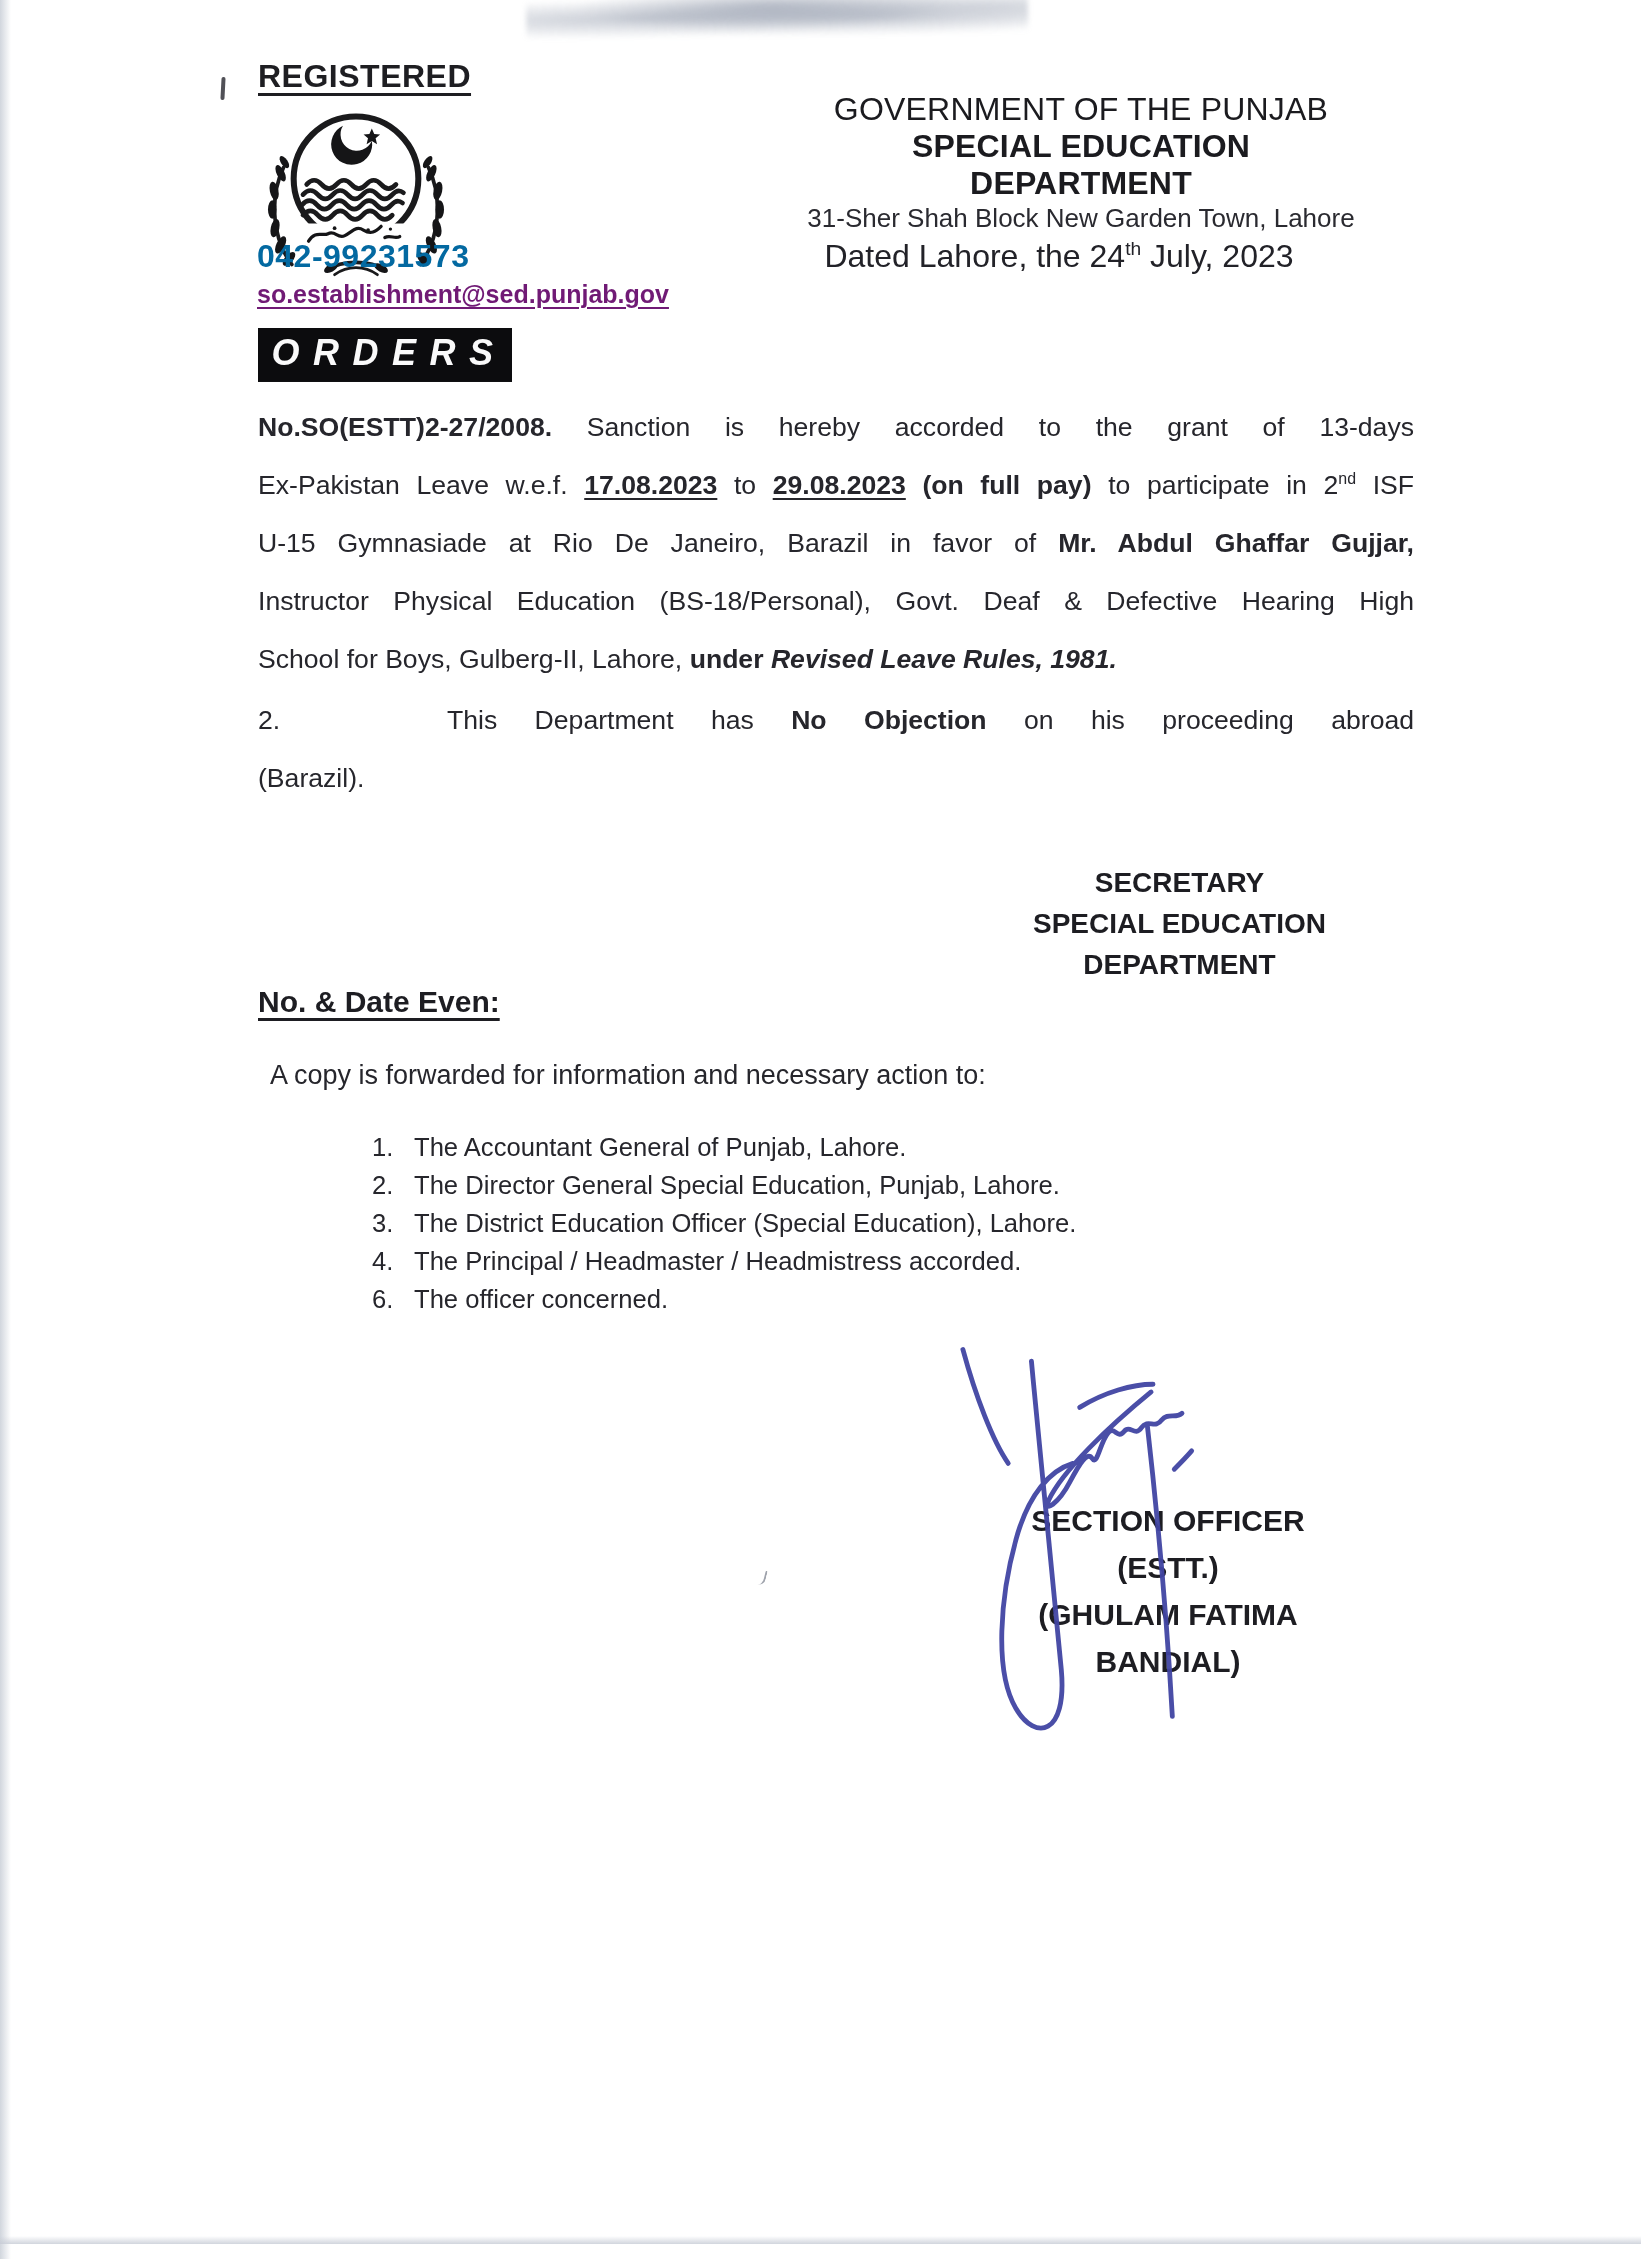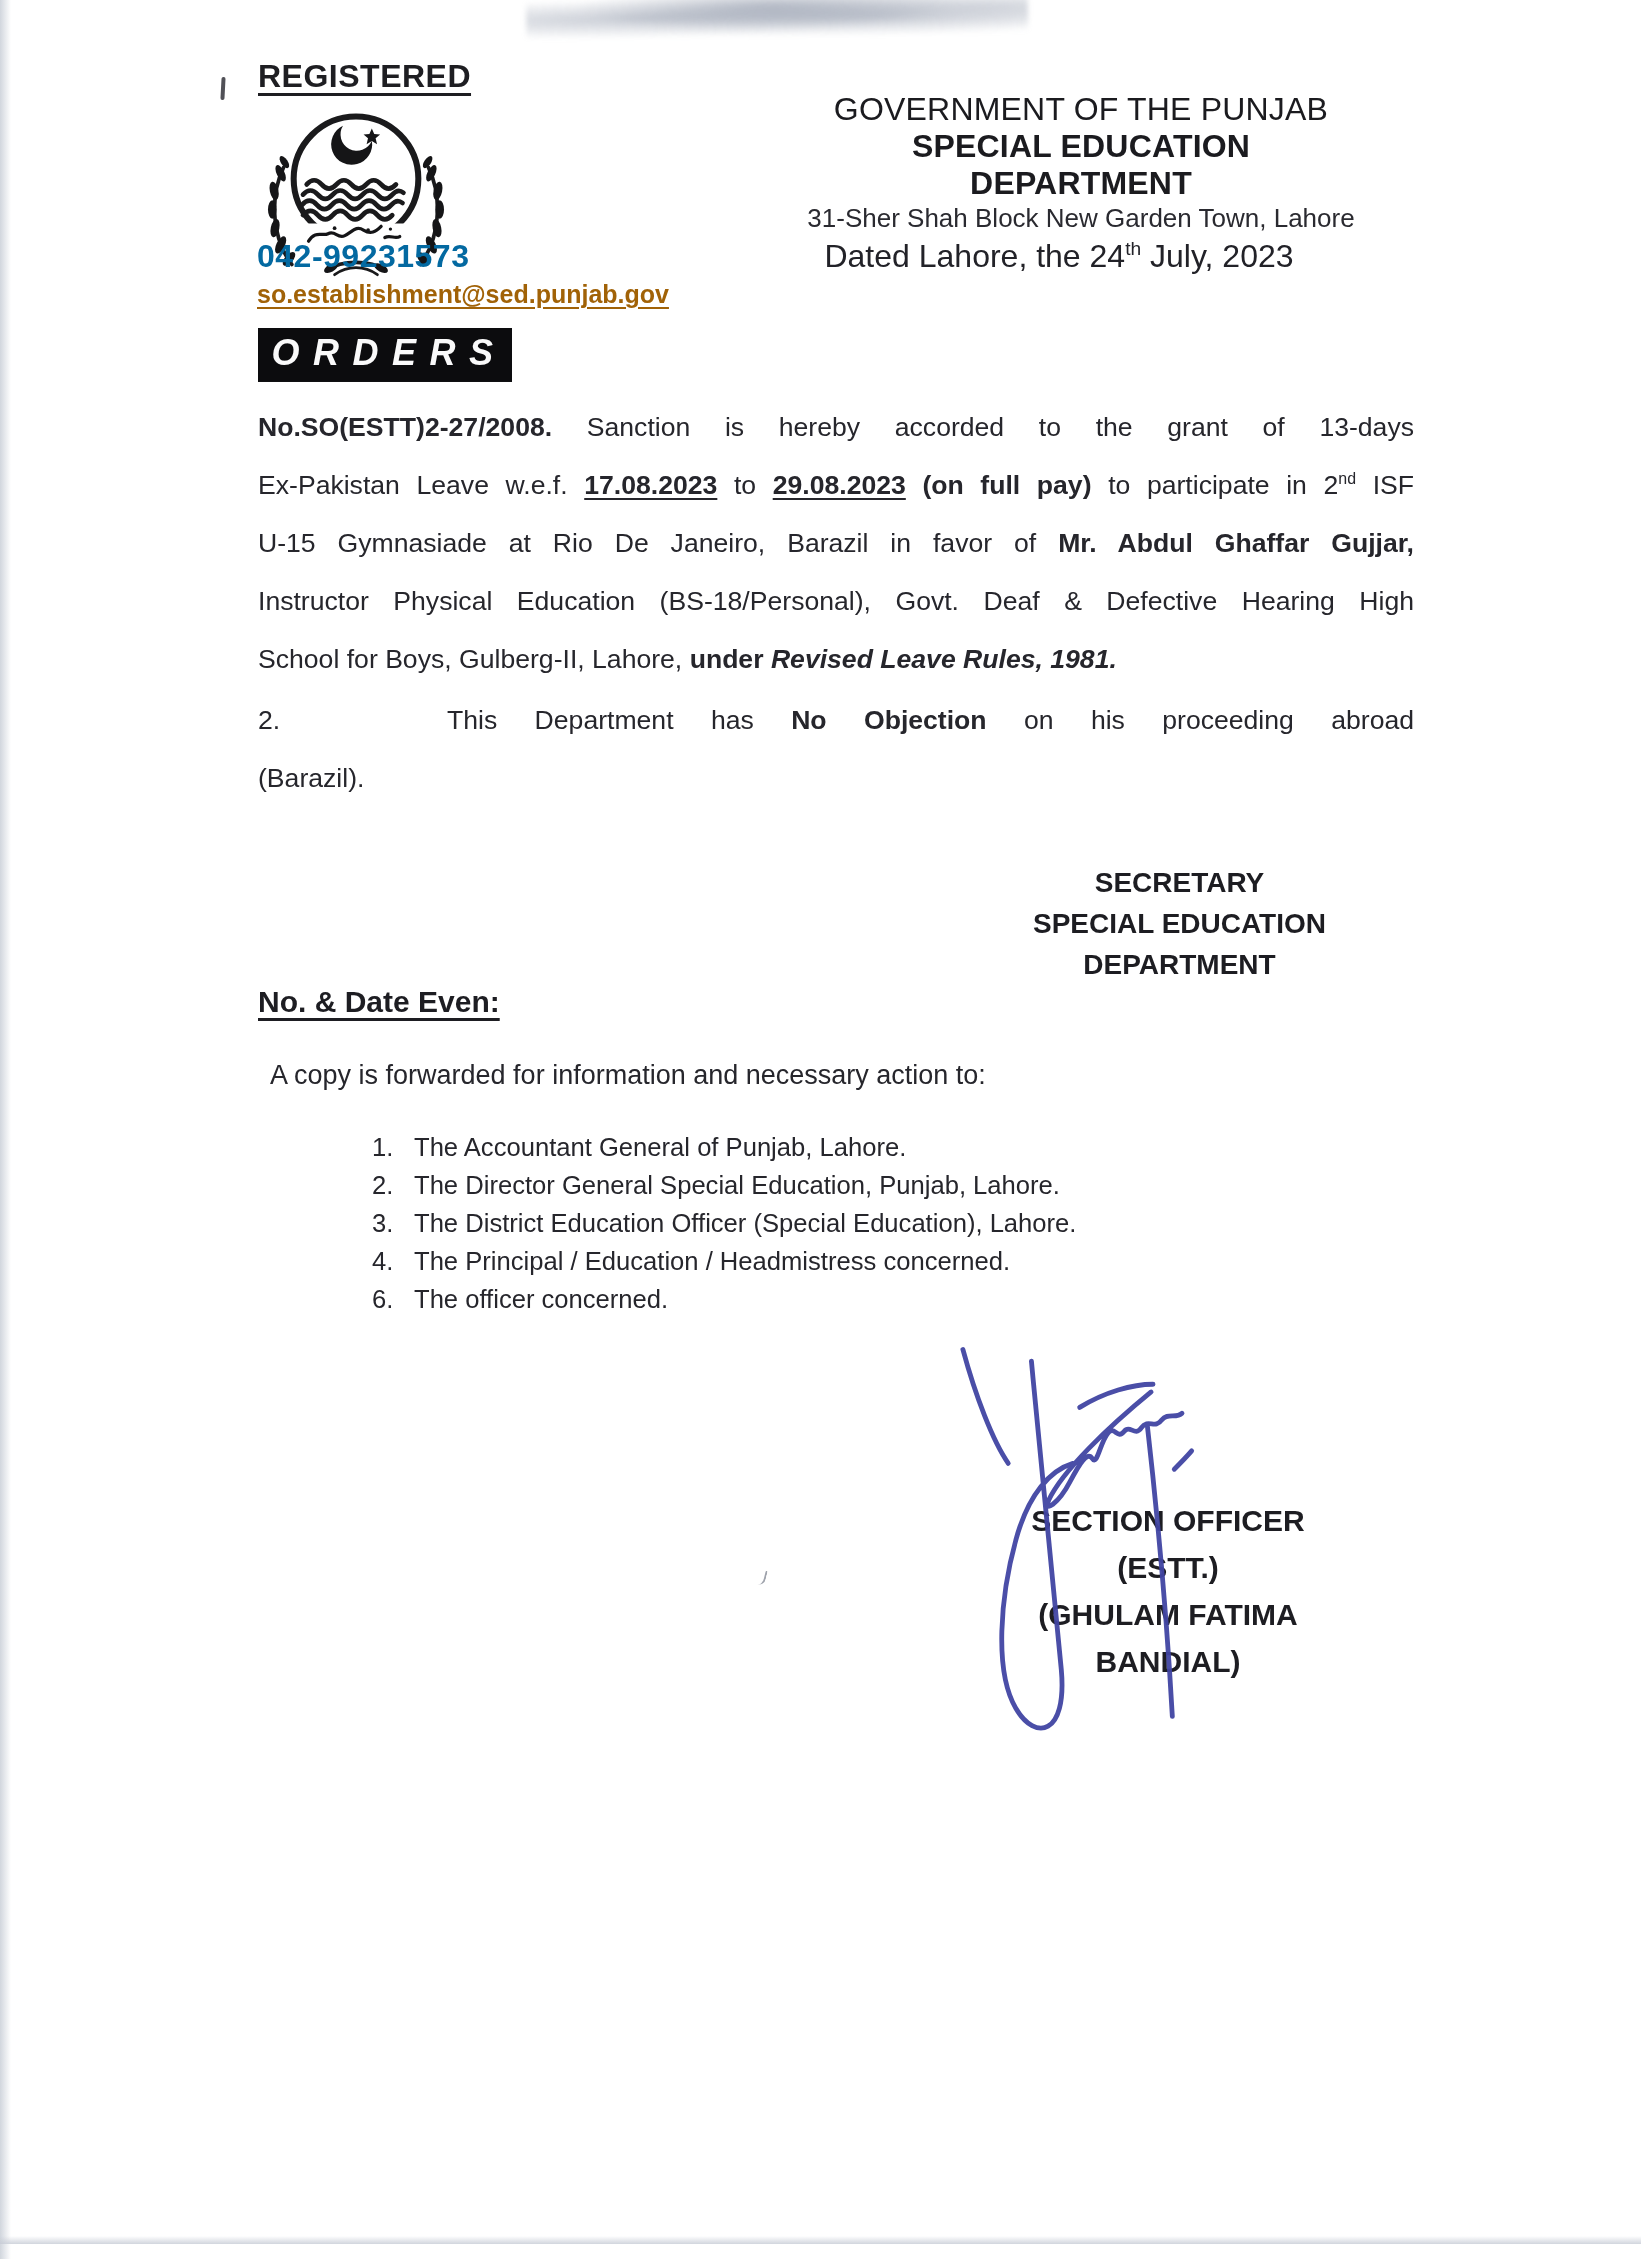--- a/index.html
+++ b/index.html
@@ -21,21 +21,21 @@
   
   .registered{
     left:258px;top:58px;
     font-size:32px;font-weight:bold;letter-spacing:0.5px;
     color:#1e1e22;
     text-decoration:underline;text-decoration-thickness:3.4px;text-underline-offset:5.8px;
   }
   .logo{left:249px;top:100px;}
   .phone{left:257px;top:238px;font-size:32px;font-weight:bold;color:#0369a1;letter-spacing:0.5px;}
   .email{
-    left:257px;top:280px;font-size:25px;font-weight:bold;color:#a16207;
+    left:257px;top:280px;font-size:25px;font-weight:bold;color:#701a75;
     text-decoration:underline;text-decoration-thickness:2.4px;text-underline-offset:3.9px;
   }
 
   
   .headblock{left:801px;top:91px;width:560px;text-align:center;color:#1b1b1f;}
   .head1{font-size:32px;font-weight:normal;line-height:37px;letter-spacing:0.2px;}
   .head2{font-size:32px;font-weight:bold;line-height:37px;letter-spacing:0.2px;}
   .head3{font-size:26px;line-height:33px;color:#2a2a30;}
   .dateline{left:778px;top:238px;width:562px;text-align:center;font-size:32px;color:#222228;}
 
@@ -195,21 +195,21 @@
     <div>DEPARTMENT</div>
   </div>
 
   <div class="abs no-date">No. &amp; Date Even:</div>
   <div class="abs copyline">A copy is forwarded for information and necessary action to:</div>
 
   <div class="abs cclist">
     <div class="ccrow"><span class="ccnum">1.</span><span>The Accountant General of Punjab, Lahore.</span></div>
     <div class="ccrow"><span class="ccnum">2.</span><span>The Director General Special Education, Punjab, Lahore.</span></div>
     <div class="ccrow"><span class="ccnum">3.</span><span>The District Education Officer (Special Education), Lahore.</span></div>
-    <div class="ccrow"><span class="ccnum">4.</span><span>The Principal / Education / Headmistress concerned.</span></div>
+    <div class="ccrow"><span class="ccnum">4.</span><span>The Principal / Headmaster / Headmistress accorded.</span></div>
     <div class="ccrow"><span class="ccnum">6.</span><span>The officer concerned.</span></div>
   </div>
 
   <div class="abs sigtext">
     <div>SECTION OFFICER (ESTT.)</div>
     <div>(GHULAM FATIMA BANDIAL)</div>
   </div>
 
   <svg class="abs sig-svg" width="319" height="417" viewBox="0 0 330 432">
     <g fill="none" stroke="#4145a3" stroke-width="5" stroke-linecap="round" opacity="0.95">

